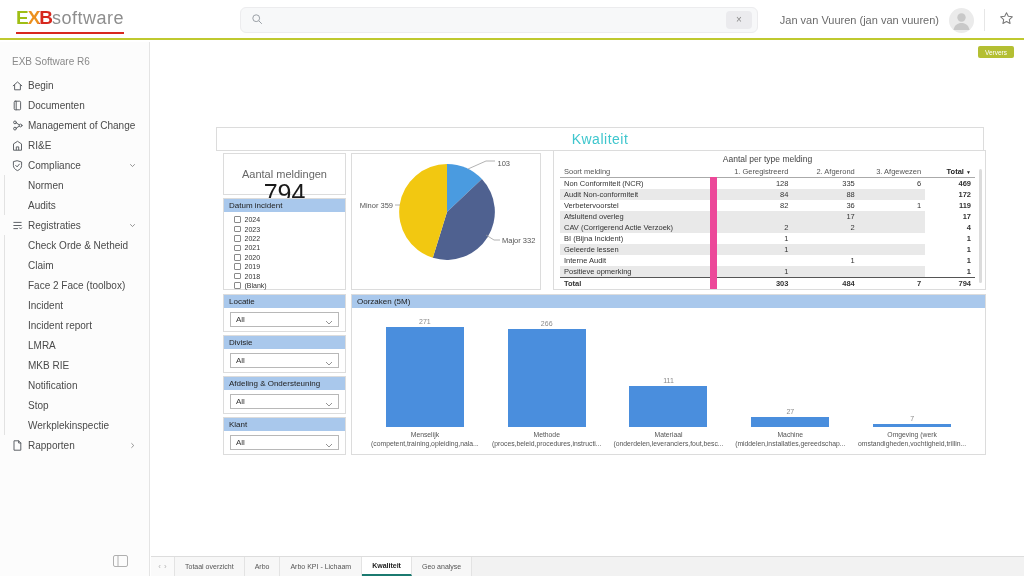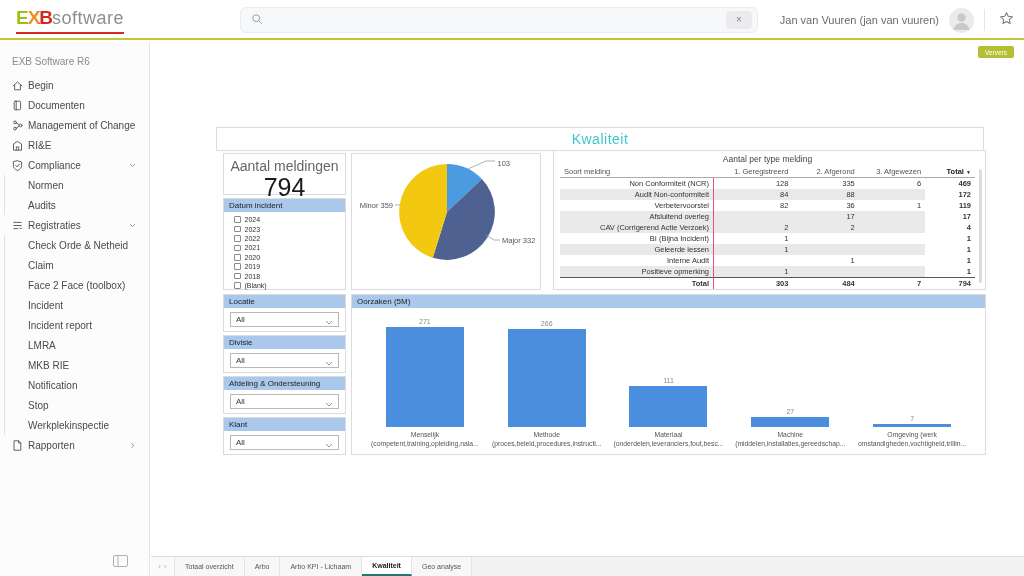--- a/index.html
+++ b/index.html
@@ -42,42 +42,42 @@
   .refresh-badge { position:absolute; top:4px; right:10px; background:#b4bf33; color:#fff; border:none;
                    font-size:6.5px; padding:2.5px 7px; border-radius:2px; cursor:pointer; }
 
   .card { position:absolute; background:#fff; border:1px solid #dcdcdc; }
   .card-header { height:13px; background:#a9c8ec; font-size:8px; color:#222; padding:2px 0 0 5px; }
 
   .report-title-bar { left:65px; top:85px; width:768px; height:24px; text-align:center; }
   .report-title { font-size:14px; font-weight:300; color:#3ec6cd; line-height:22px; letter-spacing:.5px; }
 
   .kpi-card { left:72px; top:111px; width:123px; height:42px; text-align:center; }
-  .kpi-label { font-size:14px; color:#666; margin-top:4px; }
+  .kpi-label { font-size:11px; color:#666; margin-top:14px; }
   .kpi-value { font-size:25px; color:#1a1a1a; line-height:26px; }
 
   .date-card { left:72px; top:156px; width:123px; height:92px; }
   .chk-list { padding:3px 0 0 10px; }
   .chk-row { display:flex; align-items:center; height:9.4px; cursor:pointer; }
   .chk { width:6.5px; height:6.5px; border:1px solid #8a8a8a; border-radius:1px; background:#fff; margin-right:4px; flex:0 0 6.5px; }
   .chk-label { font-size:7px; color:#333; }
 
   .pie-card { left:200px; top:111px; width:190px; height:137px; }
   .pie-holder svg { display:block; }
   .pie-label { font-size:7.5px; fill:#555; }
   .pie-leader { fill:none; stroke:#999; stroke-width:.75; }
 
   .table-card { left:402px; top:108px; width:433px; height:140px; padding:2px 10px 2px 6px; }
   .table-title { text-align:center; font-size:8.5px; color:#444; margin:1px 0 2px 0; }
   table.matrix { width:100%; border-collapse:collapse; font-size:7.5px; color:#333; table-layout:fixed; }
   table.matrix th { font-weight:normal; color:#555; text-align:right; padding:1px 4px; border-bottom:1px solid #aaa; white-space:nowrap; }
   table.matrix th:first-child { text-align:left; }
   table.matrix th:last-child { font-weight:bold; color:#222; }
   table.matrix td { padding:1px 4px; text-align:right; white-space:nowrap; overflow:hidden; }
-  table.matrix td:first-child { text-align:right; border-right:1px solid #ec4899; }
+  table.matrix td:first-child { text-align:left; border-right:7px solid #ec4899; }
   table.matrix td:last-child { font-weight:bold; }
   table.matrix tbody tr.stripe td:not(:last-child) { background:#e9e9e9; }
   table.matrix tfoot td { font-weight:bold; border-top:1px solid #555; }
   .sort-caret { font-size:5px; color:#222; }
   .table-scrollbar { position:absolute; right:3px; top:18px; bottom:6px; width:3px; background:#dcdcdc; border-radius:2px; }
 
   .slicer-card { left:72px; width:123px; height:38px; }
   .slicer-0 { top:252px; } .slicer-1 { top:293px; } .slicer-2 { top:334px; } .slicer-3 { top:375px; }
   .dropdown { margin:4px 6px 0 6px; height:15px; border:1px solid #b8b8b8; display:flex; align-items:center;
               padding:0 5px; cursor:pointer; background:#fff; }

